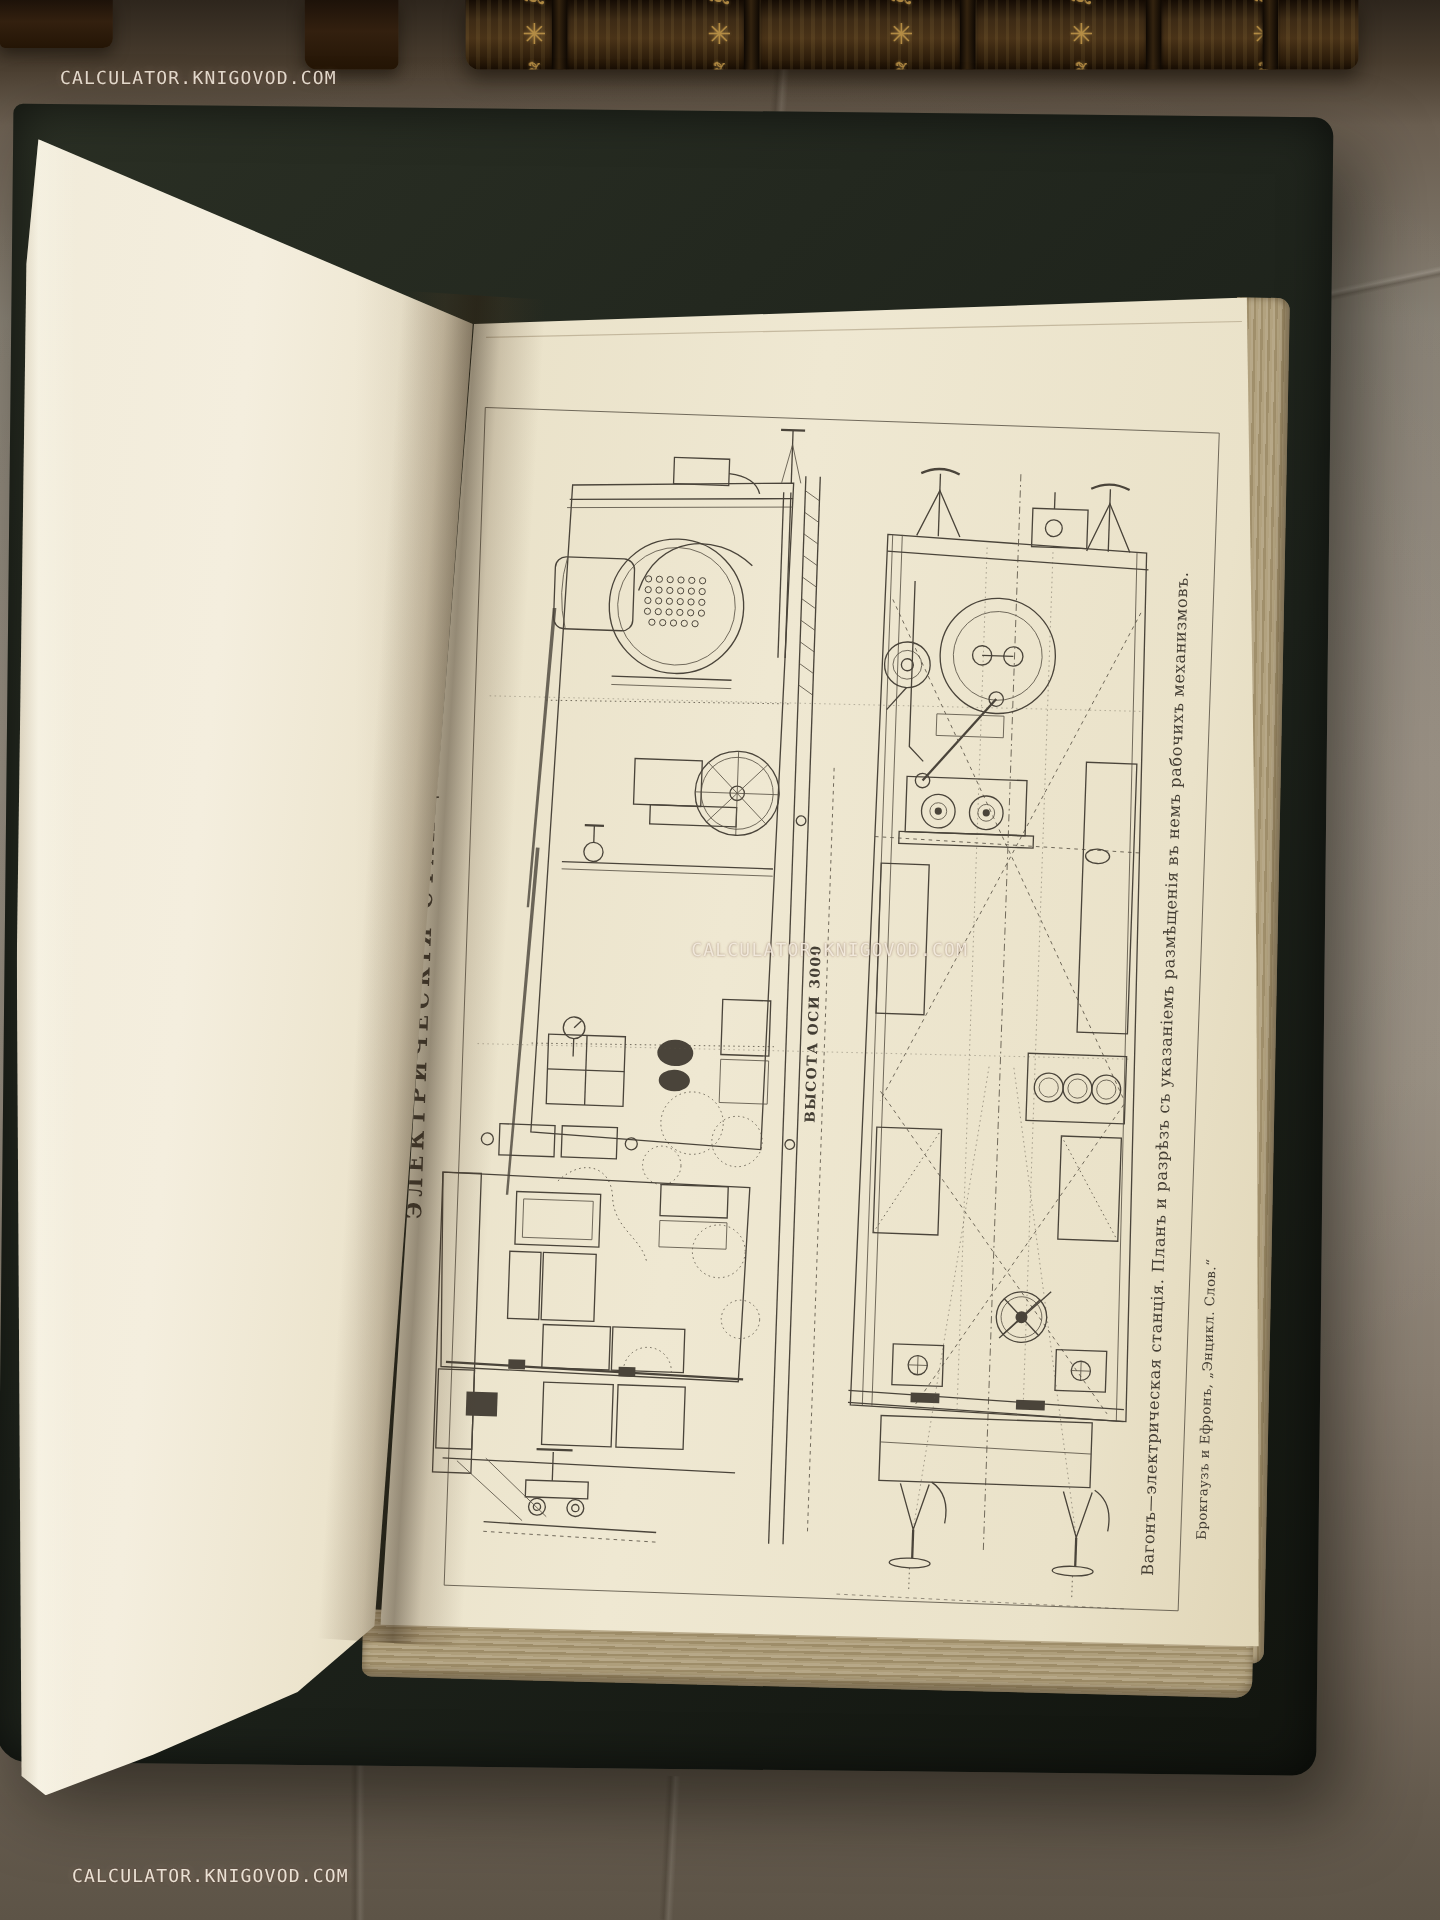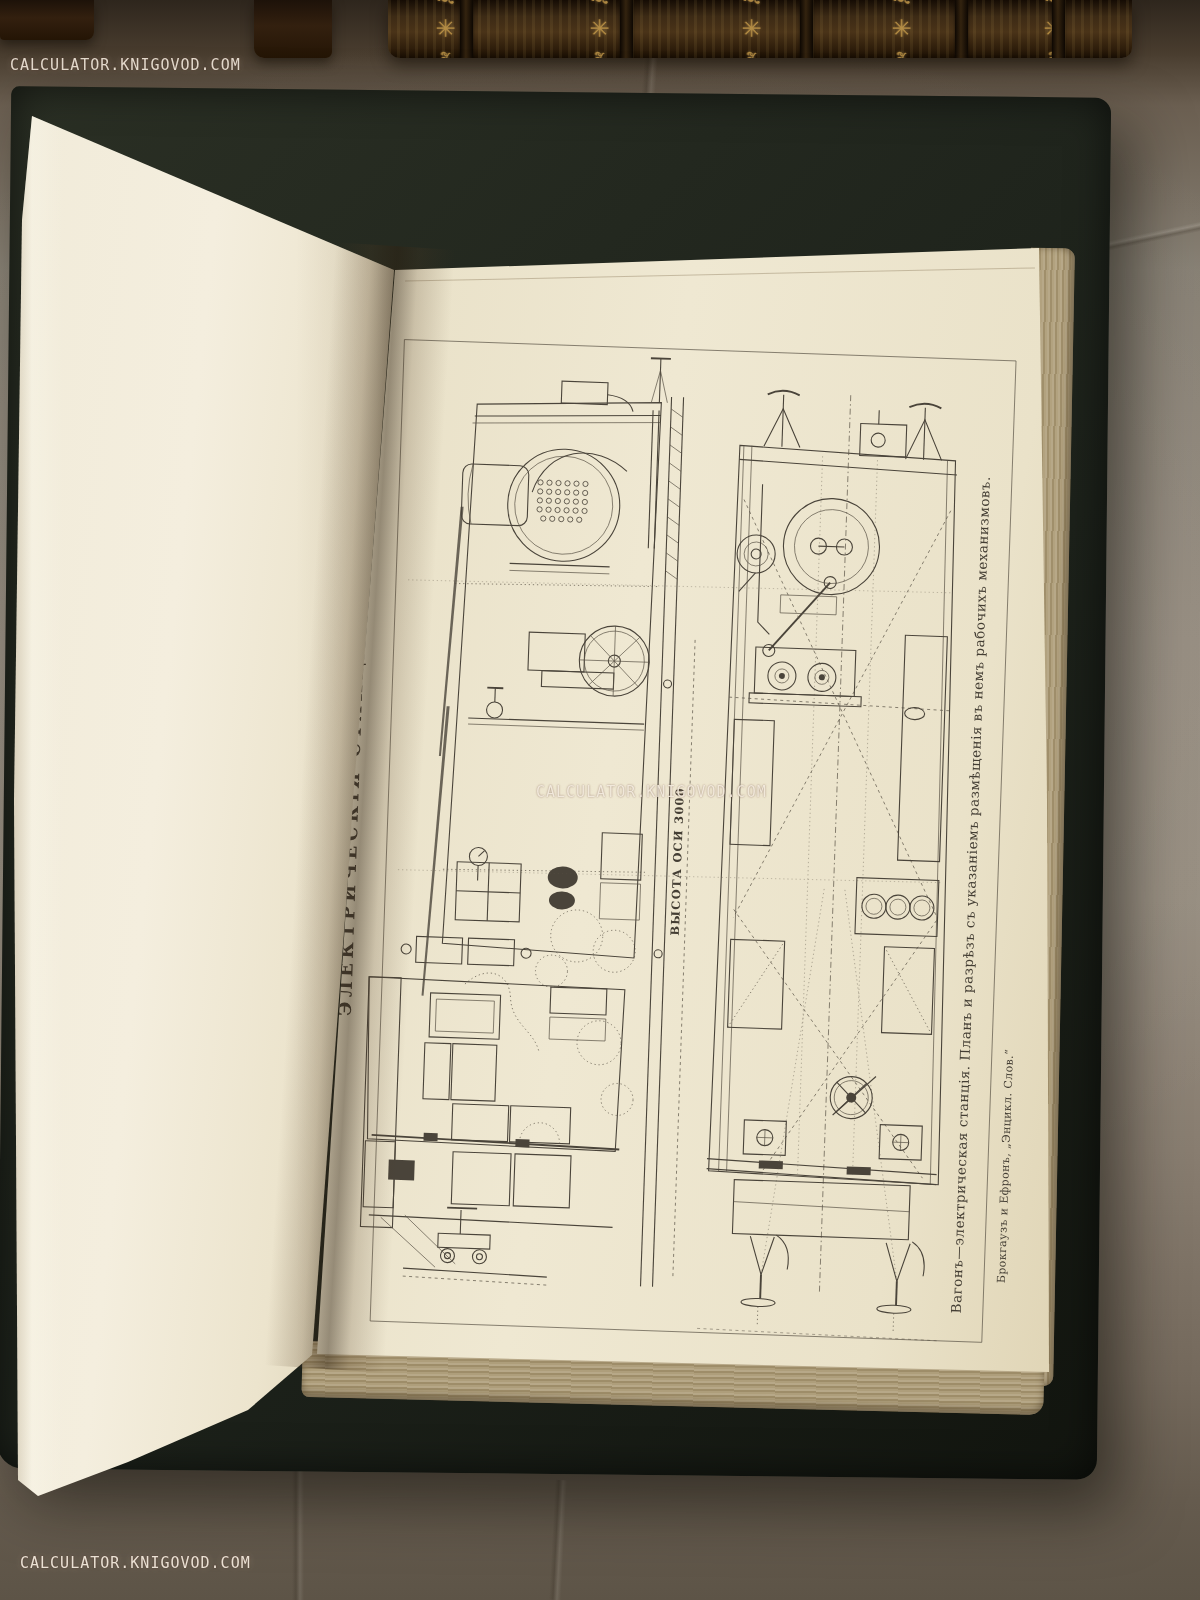--- a/index.html
+++ b/index.html
@@ -70,21 +70,21 @@
   .s2{fill:none;stroke:#4a443a;stroke-width:1.9;}
   .sthin{fill:none;stroke:#5a5346;stroke-width:.7;}
   .sd{stroke-dasharray:3,3.4;}
   .sdt{stroke-dasharray:1.3,2.8;}
   .sdd{stroke-dasharray:6,3,1.5,3;}
   .fink{fill:#4a443a;stroke:none;}
 
   
   .wm{position:absolute;font-family:"DejaVu Sans Mono","Liberation Mono",monospace;
     font-size:15px;letter-spacing:1px;color:#f2e9dc;
-    text-shadow:0 0 2px rgba(70,30,20,.55),0 0 6px rgba(255,240,220,.25);}
+    text-shadow:0 0 2px rgba(70,30,20,.55),0 0 6px rgba(255,240,220,.25);margin-left:40px;}
   .wm.top{left:10px;top:56px;opacity:.9;}
   .wm.mid{left:536px;top:783px;opacity:.92;}
   .wm.bot{left:20px;top:1554px;opacity:.95;}
 </style>
 </head>
 <body>
 
 <div class="scene">
   <div class="fabric"></div>
   <div class="crease c1"></div>

